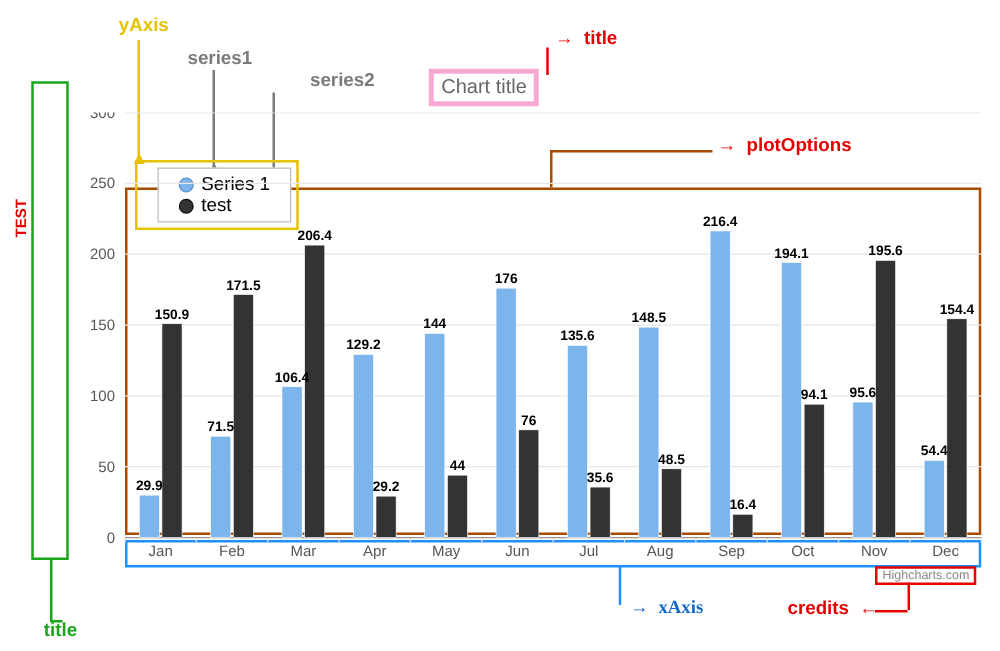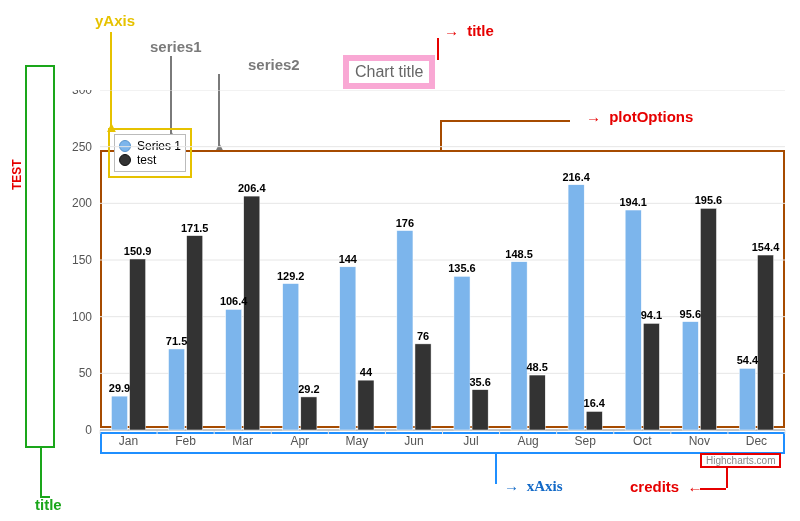--- a/index.html
+++ b/index.html
@@ -27,21 +27,21 @@
     margin: 0 4px;
   }
   .green  { color: #1aa61a; }
   .yellow { color: #e6c200; }
   .red    { color: #e60000; text-align: center; }
   .blue   { color: #1269c7; font-family: Liberation Serif, serif; }
   .gray   { color: #7a7a7a; }
 
   
   .redbox {
-    border: 6px solid #f9a8d4;
+    border: 4px solid #f9a8d4;
     padding: 2px 6px;
     color: #666;
     font-size: 16px;
     background: #fff;
   }
 
   
   .vline, .hline {
     position: absolute;
     pointer-events: none;
@@ -100,23 +100,24 @@
   .legend {
     position: absolute;
     left: 108px;
     top: 128px;
     border: 2px solid #e6c200; 
     padding: 4px;
     background: transparent;
   }
   .legend-inner {
     border: 1px solid #bbb;
-    padding: 4px 4px;
+    padding: 4px 16px;
     background: #fff;
-    font-size: 12px;
+    font-size: 15px;
+    margin-left: 12px;
   }
   .legend-inner .row { display: flex; align-items: center; gap: 6px; }
   .swatch { width: 12px; height: 12px; border-radius: 50%; display: inline-block; }
   .c-s1 { background: #7cb5ec; border: 1px solid #5a94cb; }
   .c-s2 { background: #333333; border: 1px solid #111; }
 
   
   svg.chart-svg {
     position: absolute;
     left: 60px;
@@ -153,21 +154,21 @@
 
 <div class="anno red" style="left:440px; top:22px;">
   <span class="arrow">→</span>
   <span>title</span>
 </div>
 <div class="vline" style="border-left-color:#e60000; left:437px; top:38px; height:22px;"></div>
 <div style="position:absolute; left:343px; top:55px;" class="redbox">
   <span>Chart title</span>
 </div>
 
-<div class="anno red" style="left:582px; top:108px;">
+<div class="anno red" style="left:570px; top:108px;">
   <span class="arrow">→</span>
   <span>plotOptions</span>
 </div>
 <div class="hline" style="border-top-color:#a64b00; left:440px; top:120px; width:130px;"></div>
 <div class="vline" style="border-left-color:#a64b00; left:440px; top:120px; height:30px;"></div>
 
 <div class="green-outline"></div>
 <div class="yaxis-title">TEST</div>
 
 <div class="plot-area"></div>

